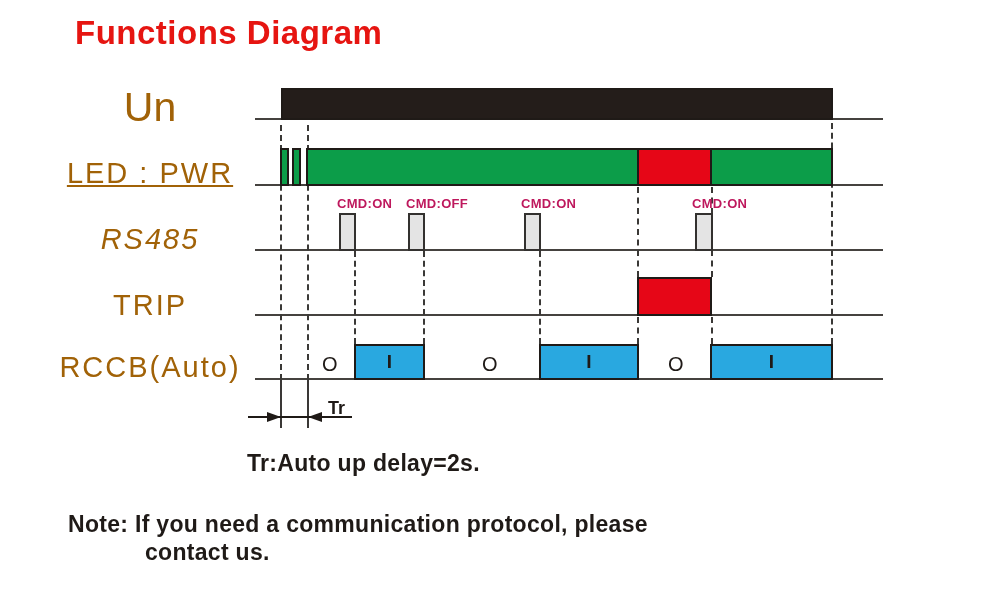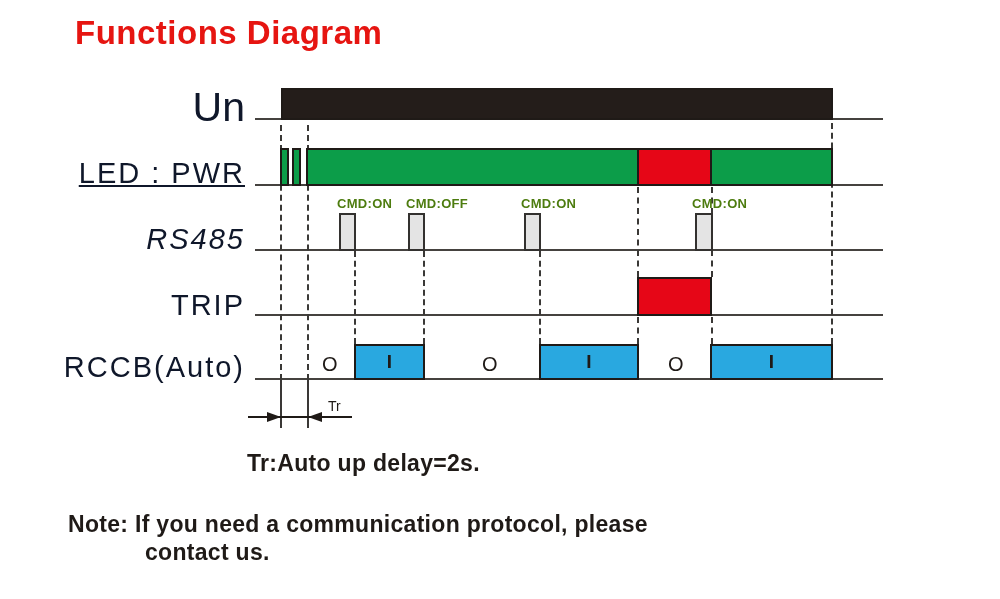--- a/index.html
+++ b/index.html
@@ -1,37 +1,37 @@
 <!DOCTYPE html>
 <html><head>
 <meta charset="utf-8">
 <style>
   html,body{margin:0;padding:0;background:#ffffff;}
   .stage{position:relative;width:908px;height:599px;background:#ffffff;overflow:hidden;
          font-family:"Liberation Sans", sans-serif;color:#2b2a29;}
   .abs{position:absolute;}
   .title{font-size:33px;font-weight:bold;color:#e61511;letter-spacing:.5px;white-space:nowrap;}
-  .rowlabel{font-size:29px;color:#0f172a;letter-spacing:2px;white-space:nowrap;text-align:right;width:190px;}
+  .rowlabel{font-size:29px;color:#a16207;letter-spacing:2px;white-space:nowrap;text-align:center;width:190px;}
   .unlabel{font-size:41px;letter-spacing:0;}
   .baseline{height:2px;background:#45423f;}
   .vdash{width:0;border-left:2px dashed #3a3836;}
   .vsolid{width:0;border-left:2px solid #3a3836;}
   .bar{box-sizing:border-box;border:2px solid #1f1a17;}
   .bar-black{background:#241d1a;}
   .bar-green{background:#0c9d49;}
   .bar-red{background:#e60617;}
   .bar-blue{background:#29a8e0;display:flex;align-items:center;justify-content:center;}
   .bar-gray{background:#e4e4e4;border:2px solid #33312f;}
-  .cmdlabel{font-size:13px;font-weight:bold;letter-spacing:.3px;color:#4d7c0f;white-space:nowrap;}
+  .cmdlabel{font-size:13px;font-weight:bold;letter-spacing:.3px;color:#be185d;white-space:nowrap;}
   .statetext{font-size:20px;color:#1f1a17;}
   .ibar{font-size:19px;font-weight:bold;color:#1f1a17;}
   .hline{height:2px;background:#1f1a17;}
   .arrow-r{width:0;height:0;border-top:5px solid transparent;border-bottom:5px solid transparent;border-left:14px solid #1f1a17;}
   .arrow-l{width:0;height:0;border-top:5px solid transparent;border-bottom:5px solid transparent;border-right:14px solid #1f1a17;}
-  .trlabel{font-size:14px;font-weight:normal;color:#1f1a17;}
+  .trlabel{font-size:18px;font-weight:bold;color:#1f1a17;}
   .trnote{font-size:23px;font-weight:bold;color:#1f1a17;letter-spacing:.3px;white-space:nowrap;}
   .notetext{font-size:23px;font-weight:bold;color:#1f1a17;letter-spacing:.3px;white-space:nowrap;}
 </style>
 </head>
 <body>
 
 <div class="stage">
 
   <div class="abs title" style="left:75px;top:14px;">Functions Diagram</div>
 

